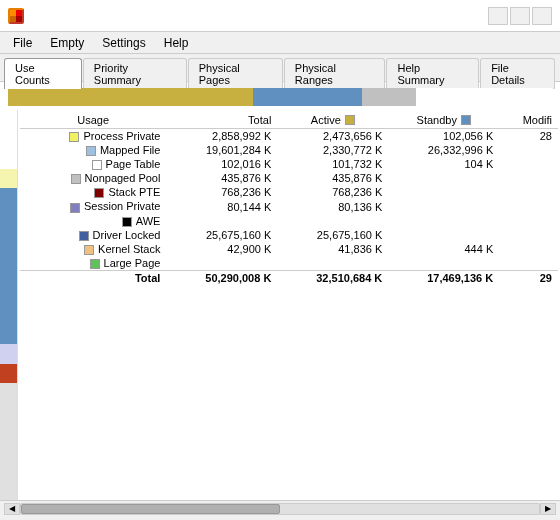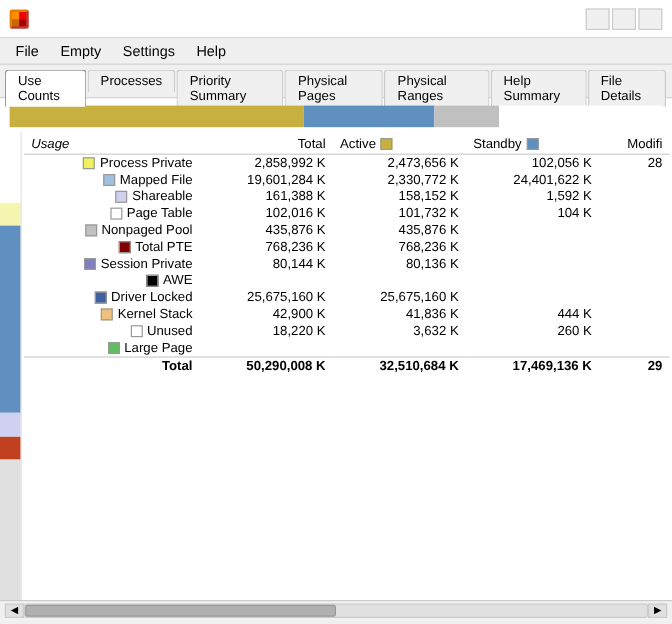--- a/index.html
+++ b/index.html
@@ -149,21 +149,21 @@
       font-size: 11px;
     }
     th {
       text-align: right;
       padding: 2px 6px;
       font-weight: normal;
       color: #000;
       border-bottom: 1px solid #ccc;
       font-size: 11px;
     }
-    th:first-child { text-align: left; font-style: italic; }
+    th:first-child { text-align: center; }
     td {
       padding: 1px 6px;
       text-align: right;
       color: #000;
     }
     td:first-child { text-align: right; }
     .color-box {
       display: inline-block;
       width: 10px;
       height: 10px;
@@ -173,21 +173,21 @@
     }
     tr:last-child td {
       border-top: 1px solid #ccc;
       font-weight: bold;
     }
 
     
     .th-with-color {
       display: flex;
       align-items: center;
-      justify-content: flex-start;
+      justify-content: center;
       gap: 4px;
     }
     .th-color-sq {
       display: inline-block;
       width: 10px;
       height: 10px;
       border: 1px solid #999;
     }
 
     
@@ -250,21 +250,20 @@
 
 <div class="menubar">
   <div class="menu-item">File</div>
   <div class="menu-item">Empty</div>
   <div class="menu-item">Settings</div>
   <div class="menu-item">Help</div>
 </div>
 
 <div class="tabbar">
   <div class="tab active">Use Counts</div>
-  <div class="tab">Processes</div>
   <div class="tab">Priority Summary</div>
   <div class="tab">Physical Pages</div>
   <div class="tab">Physical Ranges</div>
   <div class="tab">Help Summary</div>
   <div class="tab">File Details</div>
 </div>
 
 <div class="main">
 
   <div class="colorbar" id="colorbar">
@@ -305,46 +304,39 @@
               <td><span class="color-box" style="background: rgb(240, 240, 96);"></span><span>Process Private</span></td>
               <td>2,858,992 K</td>
               <td>2,473,656 K</td>
               <td>102,056 K</td>
               <td>28</td>
             </tr>
             <tr>
               <td><span class="color-box" style="background: rgb(160, 192, 224);"></span><span>Mapped File</span></td>
               <td>19,601,284 K</td>
               <td>2,330,772 K</td>
-              <td>24,401,622 K</td>
-              <td></td>
-            </tr>
-            <tr>
-              <td><span class="color-box" style="background: rgb(208, 208, 240);"></span><span>Shareable</span></td>
-              <td>161,388 K</td>
-              <td>158,152 K</td>
-              <td>1,592 K</td>
+              <td>26,332,996 K</td>
               <td></td>
             </tr>
             <tr>
               <td><span class="color-box" style="background: rgb(255, 255, 255);"></span><span>Page Table</span></td>
               <td>102,016 K</td>
               <td>101,732 K</td>
               <td>104 K</td>
               <td></td>
             </tr>
             <tr>
               <td><span class="color-box" style="background: rgb(192, 192, 192);"></span><span>Nonpaged Pool</span></td>
               <td>435,876 K</td>
               <td>435,876 K</td>
               <td></td>
               <td></td>
             </tr>
             <tr>
-              <td><span class="color-box" style="background: rgb(128, 0, 0);"></span><span>Total PTE</span></td>
+              <td><span class="color-box" style="background: rgb(128, 0, 0);"></span><span>Stack PTE</span></td>
               <td>768,236 K</td>
               <td>768,236 K</td>
               <td></td>
               <td></td>
             </tr>
             <tr>
               <td><span class="color-box" style="background: rgb(128, 128, 192);"></span><span>Session Private</span></td>
               <td>80,144 K</td>
               <td>80,136 K</td>
               <td></td>
@@ -362,27 +354,20 @@
               <td>25,675,160 K</td>
               <td>25,675,160 K</td>
               <td></td>
               <td></td>
             </tr>
             <tr>
               <td><span class="color-box" style="background: rgb(240, 192, 128);"></span><span>Kernel Stack</span></td>
               <td>42,900 K</td>
               <td>41,836 K</td>
               <td>444 K</td>
-              <td></td>
-            </tr>
-            <tr>
-              <td><span class="color-box" style="background: rgb(255, 255, 255);"></span><span>Unused</span></td>
-              <td>18,220 K</td>
-              <td>3,632 K</td>
-              <td>260 K</td>
               <td></td>
             </tr>
             <tr>
               <td><span class="color-box" style="background: rgb(96, 192, 96);"></span><span>Large Page</span></td>
               <td></td>
               <td></td>
               <td></td>
               <td></td>
             </tr>
             <tr>

